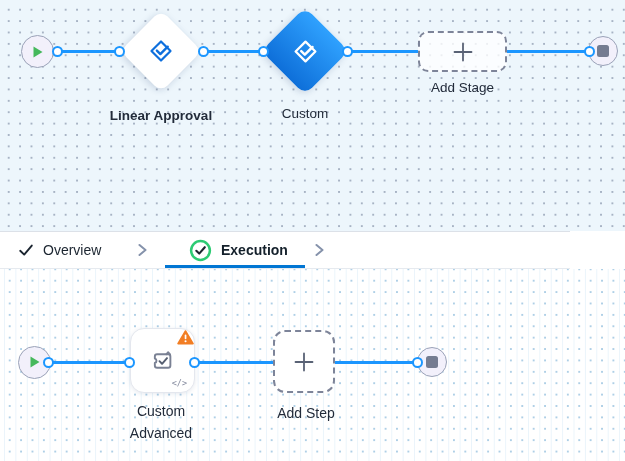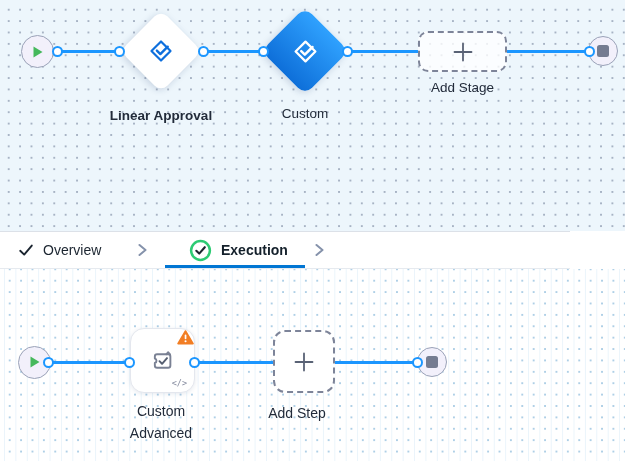--- a/index.html
+++ b/index.html
@@ -201,16 +201,16 @@
 
     <div class="port" style="left:42.5px;top:87.5px;"></div>
     <div class="port" style="left:123.5px;top:87.5px;"></div>
     <div class="port" style="left:188.5px;top:87.5px;"></div>
     <div class="port" style="left:411.5px;top:87.5px;"></div>
 
     <div class="node-label node-label-lg" style="left:96px;top:131px;width:130px;">
       <span style="display:block;">Custom</span>
       <span style="display:block;">Advanced</span>
     </div>
-    <div class="node-label node-label-lg" style="left:247px;top:133px;width:100px;">Add Step</div>
+    <div class="node-label node-label-lg" style="left:256px;top:133px;width:100px;">Add Step</div>
   </div>
 
 </div>
 
 </body></html>

